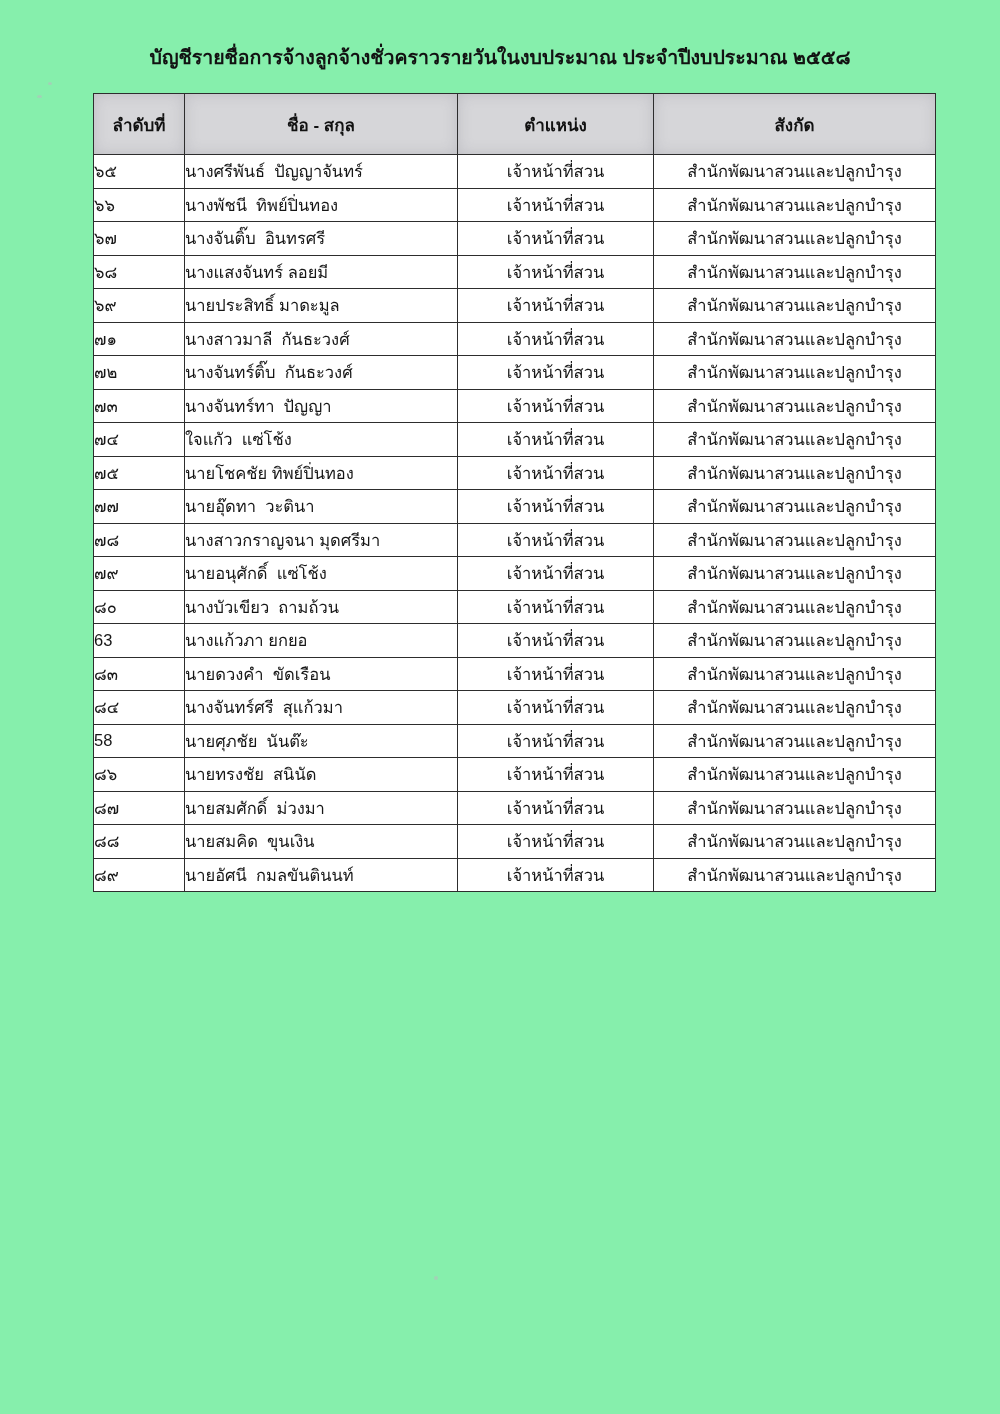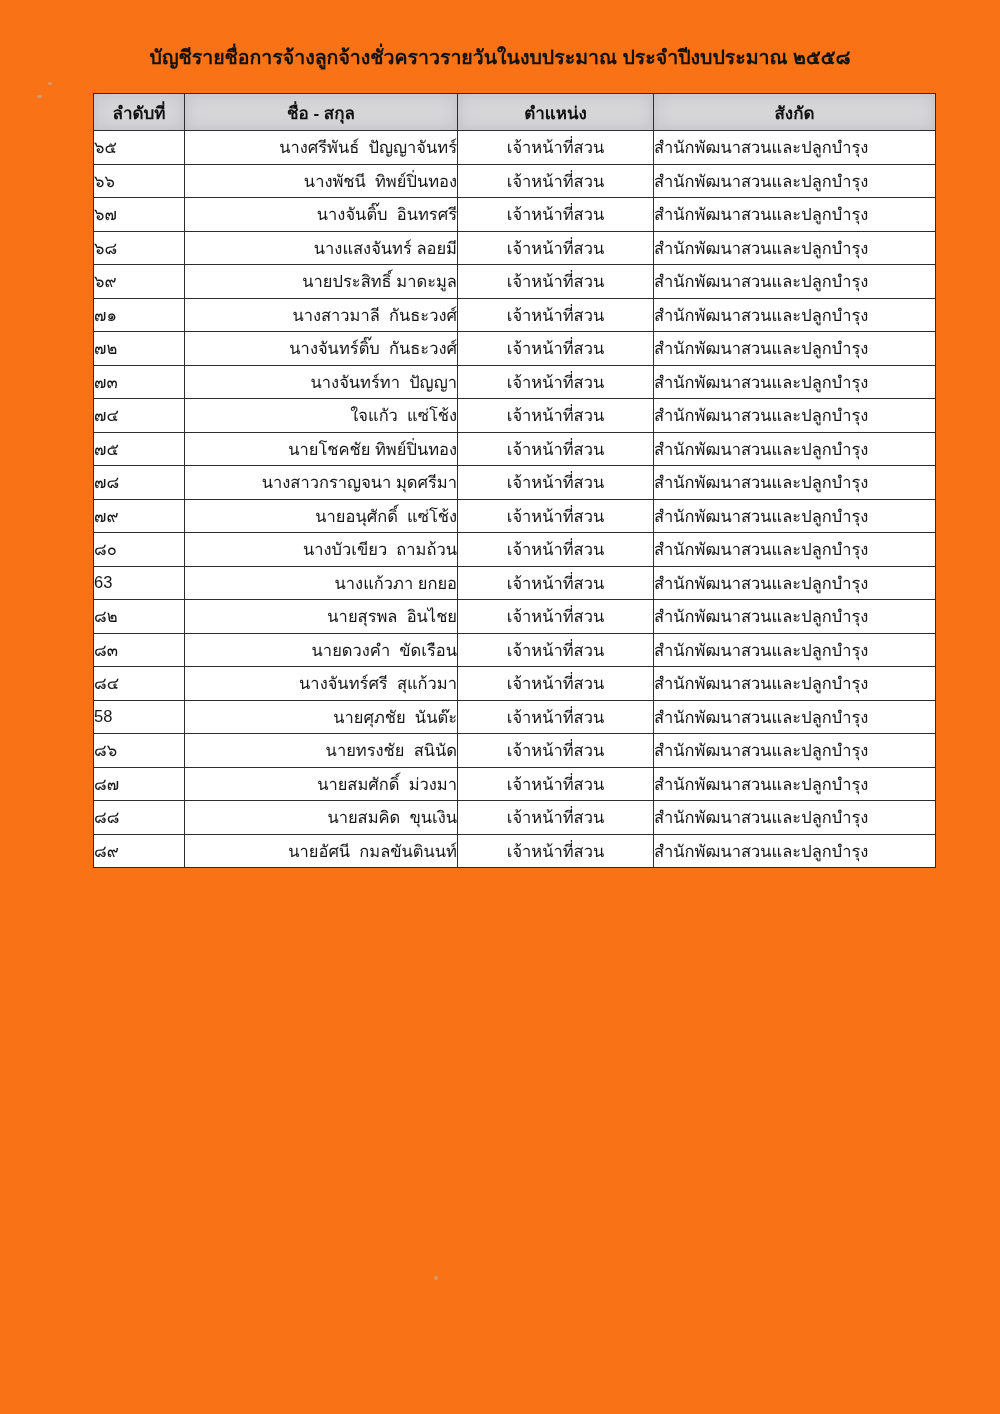--- a/index.html
+++ b/index.html
@@ -5,21 +5,21 @@
   html, body {
     margin: 0;
     padding: 0;
     background: #ffffff;
     font-family: "Liberation Sans", sans-serif;
   }
   .page {
     position: relative;
     width: 1000px;
     height: 1414px;
-    background: #f97316;
+    background: #86efac;
     overflow: hidden;
   }
   .doc-title {
     position: absolute;
     top: 42px;
     left: 0;
     width: 1000px;
     text-align: center;
     font-size: 19.5px;
     font-weight: bold;
@@ -40,33 +40,33 @@
     overflow: hidden;
   }
   table.roster thead th {
     background: #d6d6d9;
     box-shadow: inset 0 0 14px rgba(120,120,130,0.25);
     height: 36px;
     font-size: 17px;
     font-weight: bold;
     text-align: center;
     color: #111111;
-    padding: 0;
+    padding: 12px;
   }
   table.roster tbody td {
     height: 32.5px;
     font-size: 16.5px;
     color: #161616;
     background: #ffffff;
     padding: 0;
   }
   td.col-no   { text-align: left; font-size: 16px; }
-  td.col-name { text-align: right; padding-left: 11px; white-space: pre; }
+  td.col-name { text-align: left; padding-left: 11px; white-space: pre; }
   td.col-pos  { text-align: center; margin-top: 32px; }
-  td.col-aff  { text-align: left; }
+  td.col-aff  { text-align: center; }
   .speck {
     position: absolute;
     background: #b9b9c0;
     border-radius: 50%;
     opacity: 0.55;
   }
   .speck.s1 { left: 48px;  top: 82px;   width: 4px; height: 3px; }
   .speck.s2 { left: 37px;  top: 95px;   width: 5px; height: 3px; }
   .speck.s3 { left: 434px; top: 1276px; width: 4px; height: 4px; }
 </style>
@@ -158,20 +158,26 @@
   </tr>
 
   <tr>
     <td class="col-no">๗๕</td>
     <td class="col-name">นายโชคชัย ทิพย์ปิ่นทอง</td>
     <td class="col-pos">เจ้าหน้าที่สวน</td>
     <td class="col-aff">สำนักพัฒนาสวนและปลูกบำรุง</td>
   </tr>
 
 
+  <tr>
+    <td class="col-no">๗๗</td>
+    <td class="col-name">นายอุ๊ดทา  วะตินา</td>
+    <td class="col-pos">เจ้าหน้าที่สวน</td>
+    <td class="col-aff">สำนักพัฒนาสวนและปลูกบำรุง</td>
+  </tr>
 
   <tr>
     <td class="col-no">๗๘</td>
     <td class="col-name">นางสาวกราญจนา มุดศรีมา</td>
     <td class="col-pos">เจ้าหน้าที่สวน</td>
     <td class="col-aff">สำนักพัฒนาสวนและปลูกบำรุง</td>
   </tr>
 
   <tr>
     <td class="col-no">๗๙</td>
@@ -187,26 +193,20 @@
     <td class="col-aff">สำนักพัฒนาสวนและปลูกบำรุง</td>
   </tr>
 
   <tr>
     <td class="col-no">63</td>
     <td class="col-name">นางแก้วภา ยกยอ</td>
     <td class="col-pos">เจ้าหน้าที่สวน</td>
     <td class="col-aff">สำนักพัฒนาสวนและปลูกบำรุง</td>
   </tr>
 
-  <tr>
-    <td class="col-no">๘๒</td>
-    <td class="col-name">นายสุรพล  อินไชย</td>
-    <td class="col-pos">เจ้าหน้าที่สวน</td>
-    <td class="col-aff">สำนักพัฒนาสวนและปลูกบำรุง</td>
-  </tr>
 
   <tr>
     <td class="col-no">๘๓</td>
     <td class="col-name">นายดวงคำ  ขัดเรือน</td>
     <td class="col-pos">เจ้าหน้าที่สวน</td>
     <td class="col-aff">สำนักพัฒนาสวนและปลูกบำรุง</td>
   </tr>
 
   <tr>
     <td class="col-no">๘๔</td>

